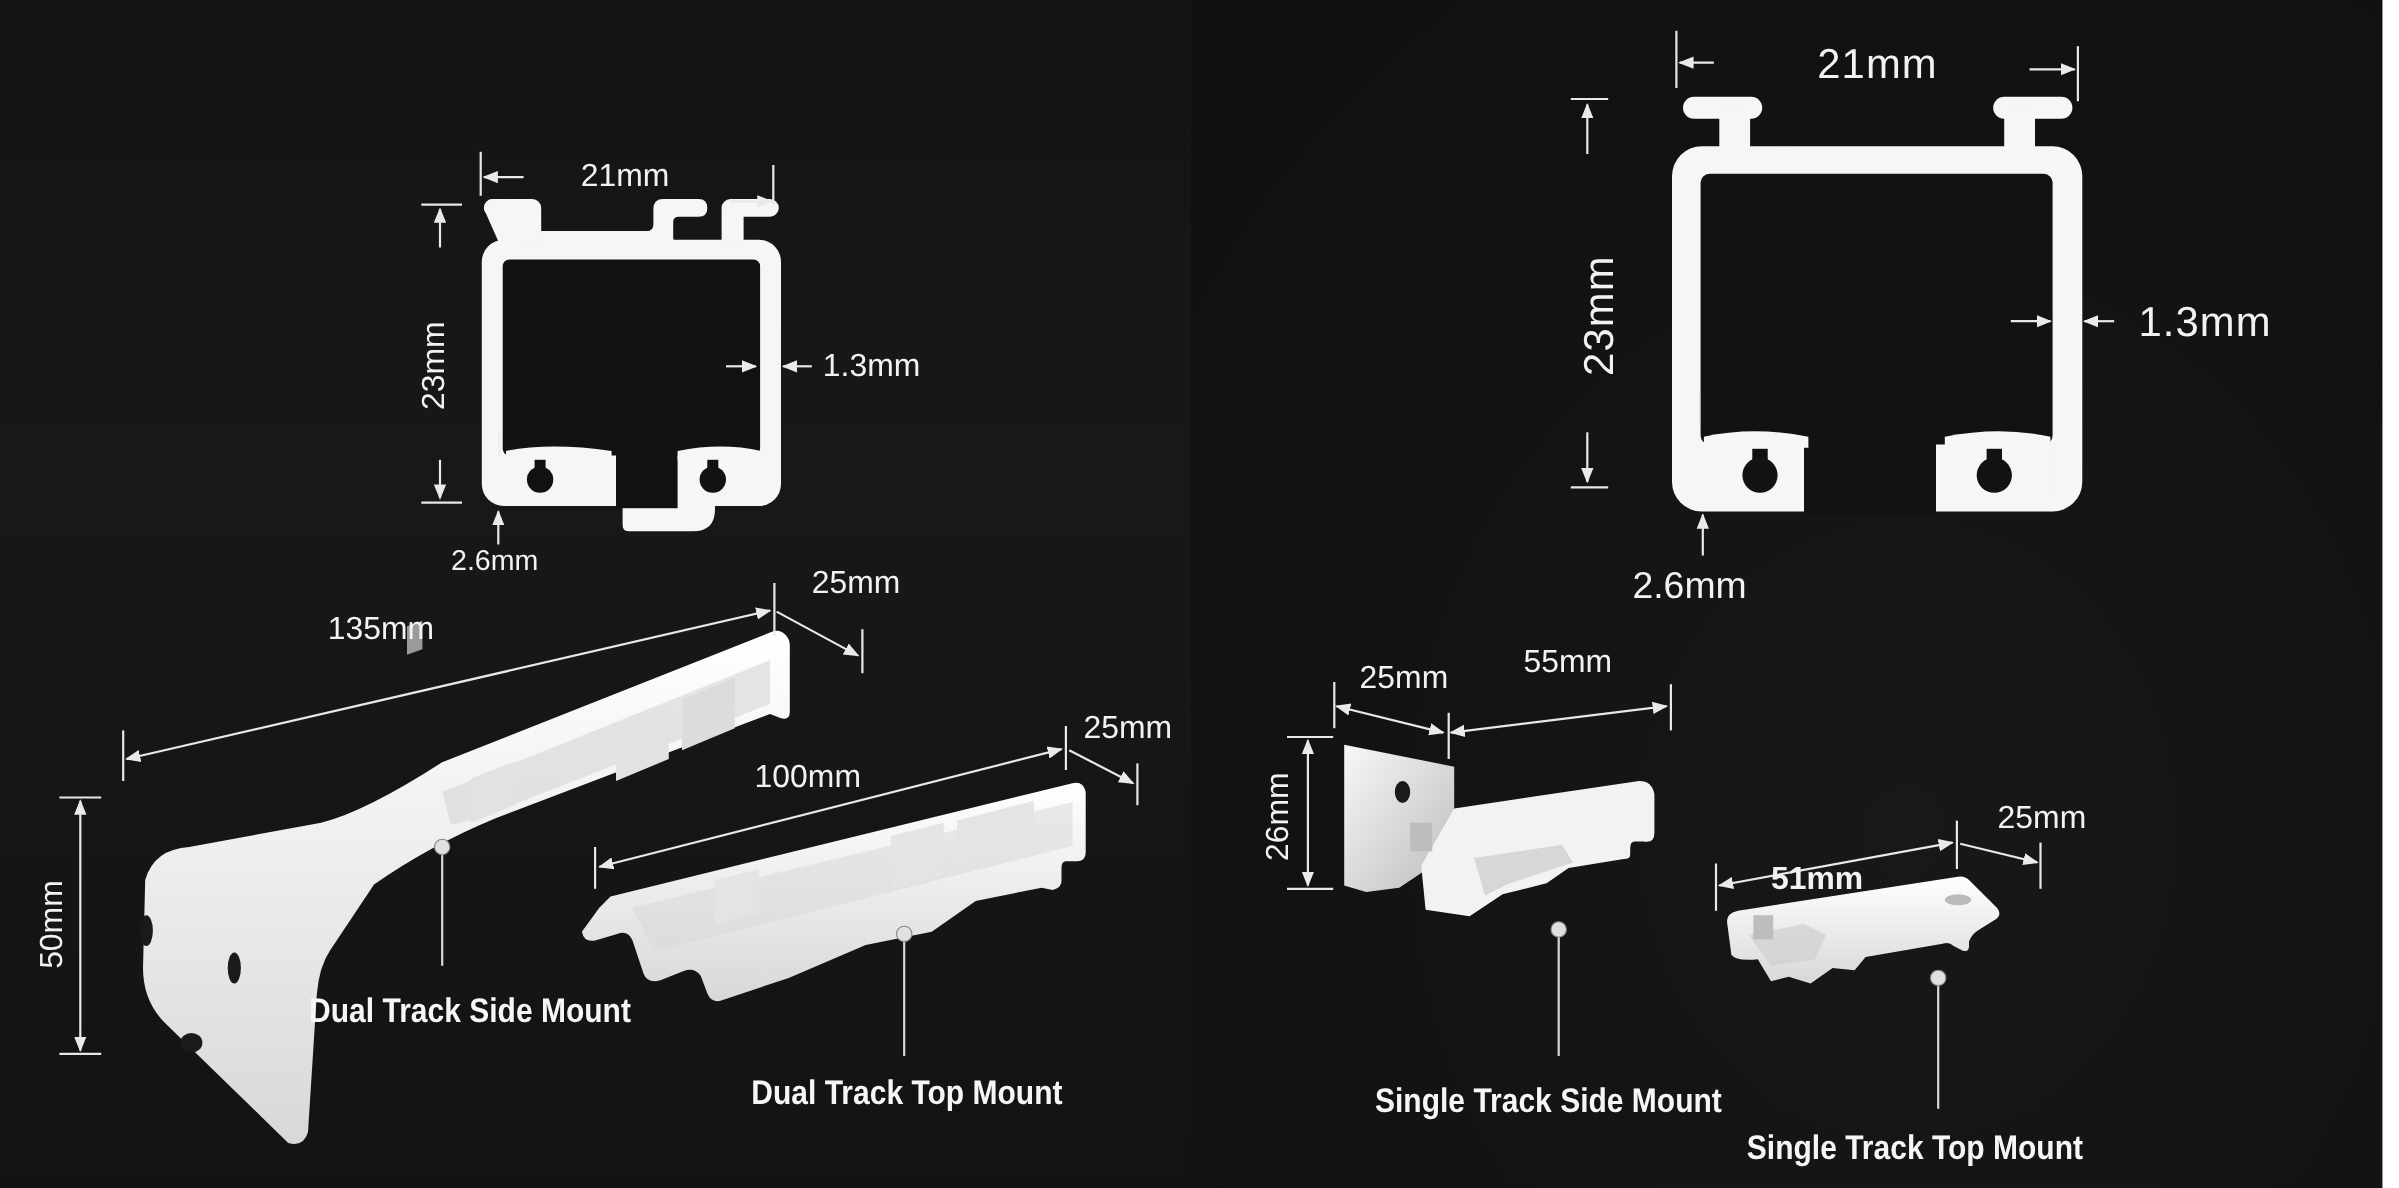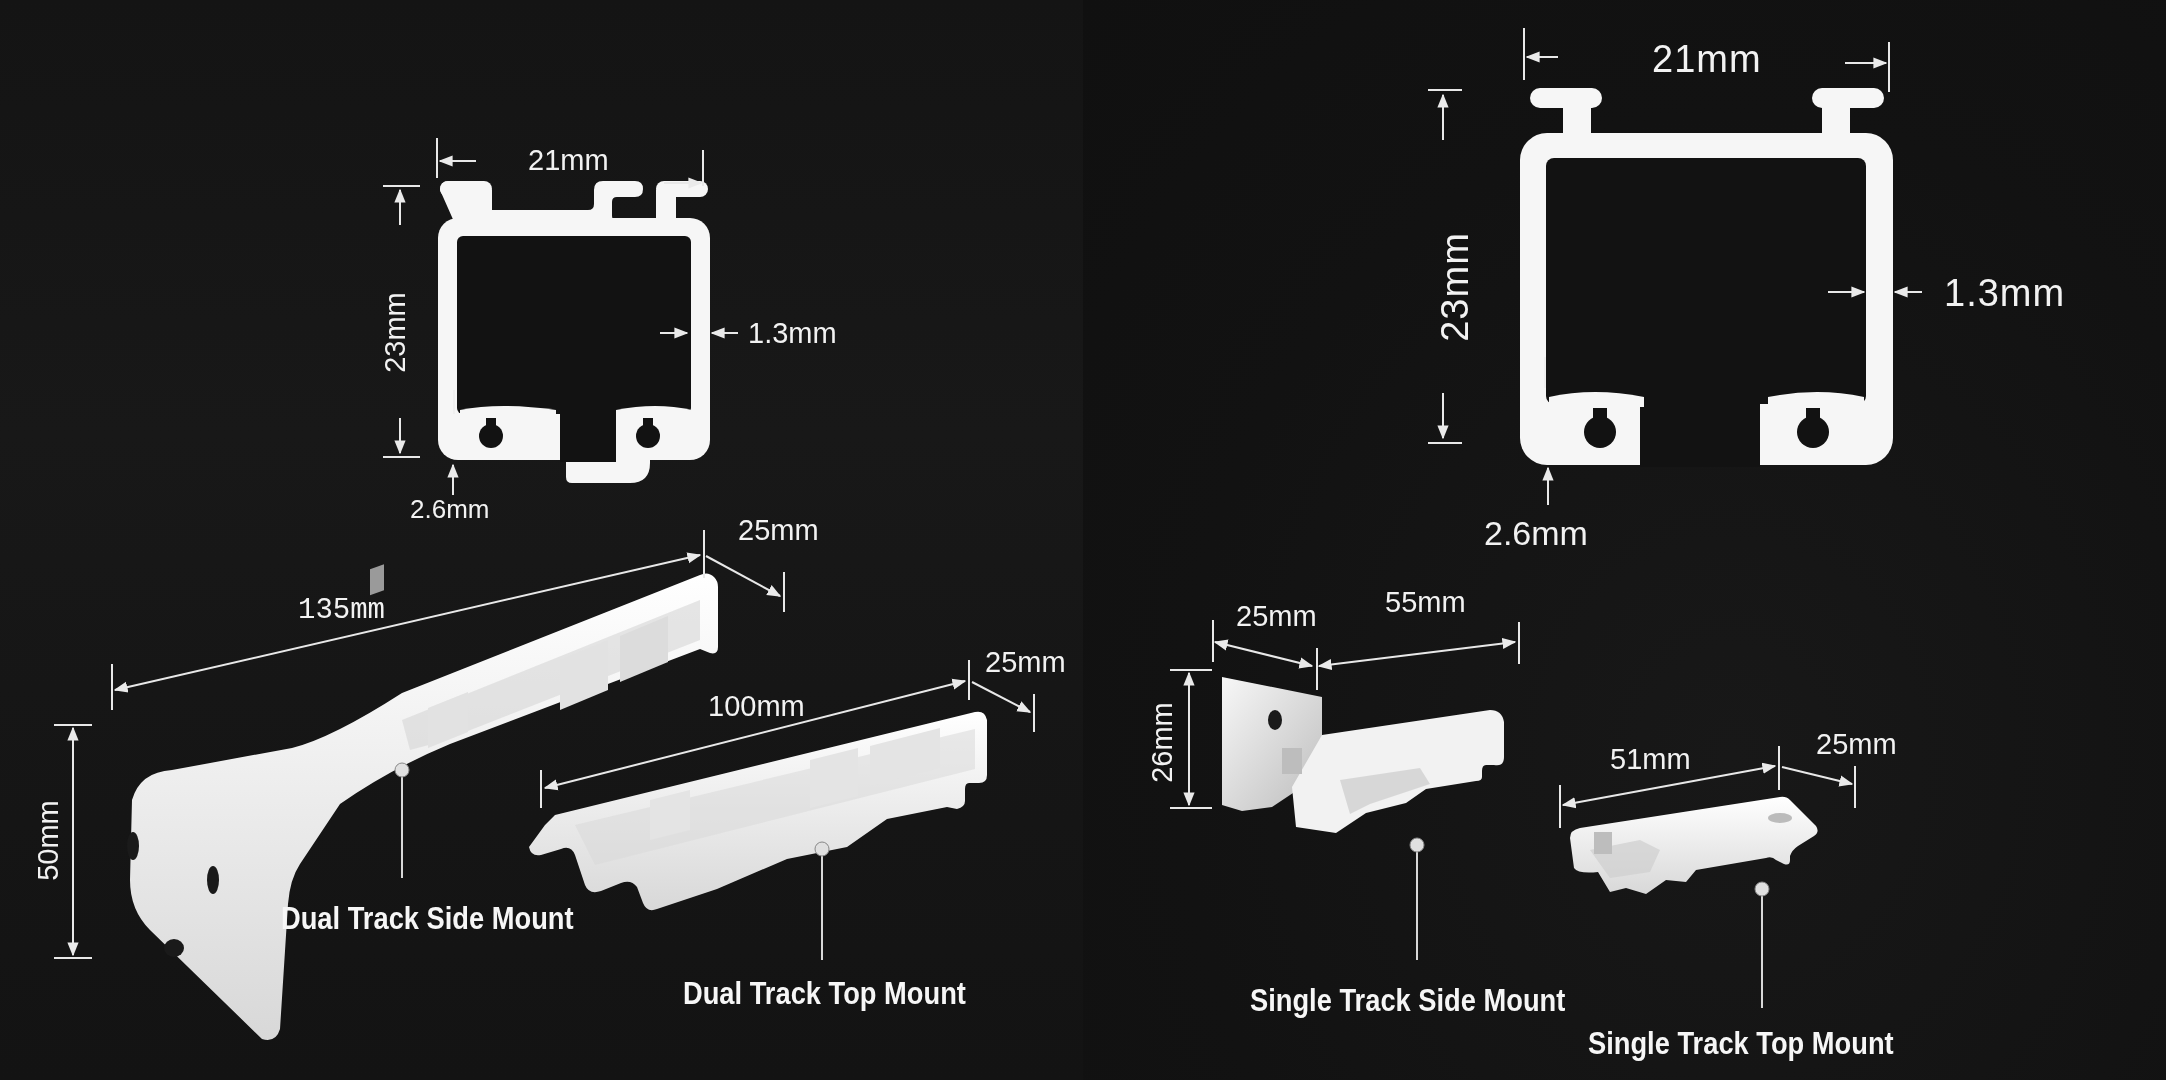--- a/index.html
+++ b/index.html
@@ -196,31 +196,31 @@
   <span class="dim md" style="left:528px;top:146px;">21mm</span>
   <span class="dim md vert" style="left:355px;top:318px;">23mm</span>
   <span class="dim md" style="left:748px;top:319px;">1.3mm</span>
   <span class="dim sm" style="left:410px;top:496px;">2.6mm</span>
 
   <span class="dim lg" style="left:1652px;top:40px;">21mm</span>
   <span class="dim lg vert" style="left:1400px;top:268px;">23mm</span>
   <span class="dim lg" style="left:1944px;top:274px;">1.3mm</span>
   <span class="dim md" style="left:1484px;top:516px;font-size:34px;">2.6mm</span>
 
-  <span class="dim md" style="left:298px;top:596px;font-family:Liberation Mono, monospace;">135mm</span>
+  <span class="dim md" style="left:298px;top:558px;">135mm</span>
   <span class="dim md" style="left:738px;top:516px;">25mm</span>
   <span class="dim md vert" style="left:8px;top:826px;">50mm</span>
   <span class="lbl" style="left:281px;top:903px;">Dual Track Side Mount</span>
 
-  <span class="dim md" style="left:708px;top:692px;">100mm</span>
+  <span class="dim md" style="left:686px;top:692px;">100mm</span>
   <span class="dim md" style="left:985px;top:648px;">25mm</span>
   <span class="lbl" style="left:683px;top:978px;">Dual Track Top Mount</span>
 
   <span class="dim md" style="left:1236px;top:602px;">25mm</span>
   <span class="dim md" style="left:1385px;top:588px;">55mm</span>
   <span class="dim md vert" style="left:1122px;top:728px;">26mm</span>
   <span class="lbl" style="left:1250px;top:985px;">Single Track Side Mount</span>
 
-  <span class="dim md" style="left:1610px;top:745px;">51mm</span>
+  <span class="dim md" style="left:1610px;top:785px;font-weight:bold;">51mm</span>
   <span class="dim md" style="left:1816px;top:730px;">25mm</span>
   <span class="lbl" style="left:1588px;top:1028px;">Single Track Top Mount</span>
 </div>
 <div id="white-strip"></div>
 
 </body></html>

